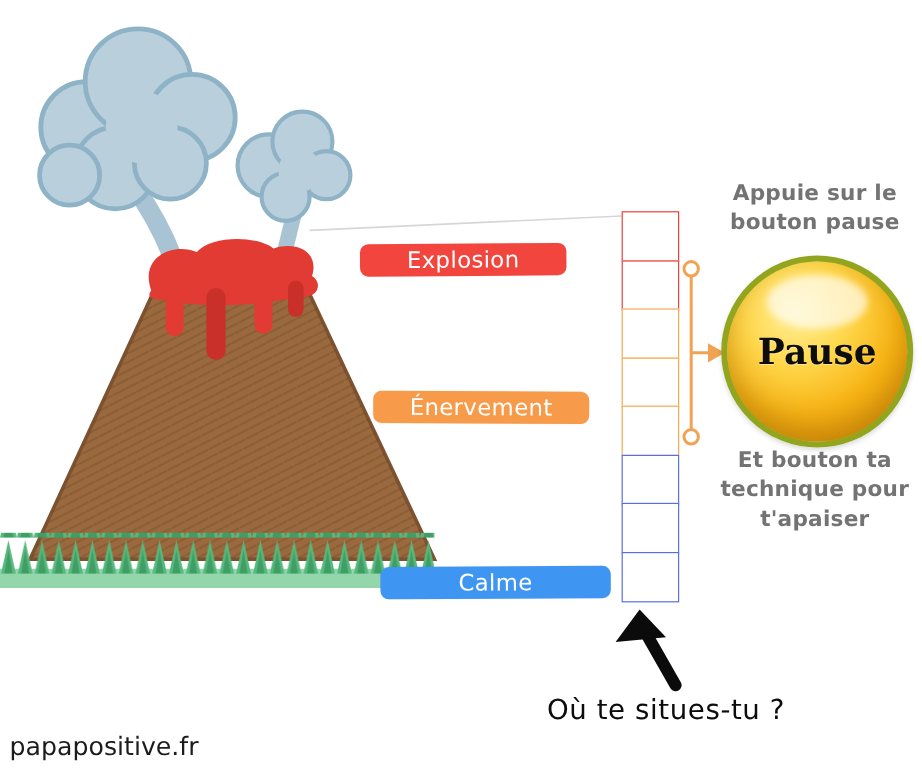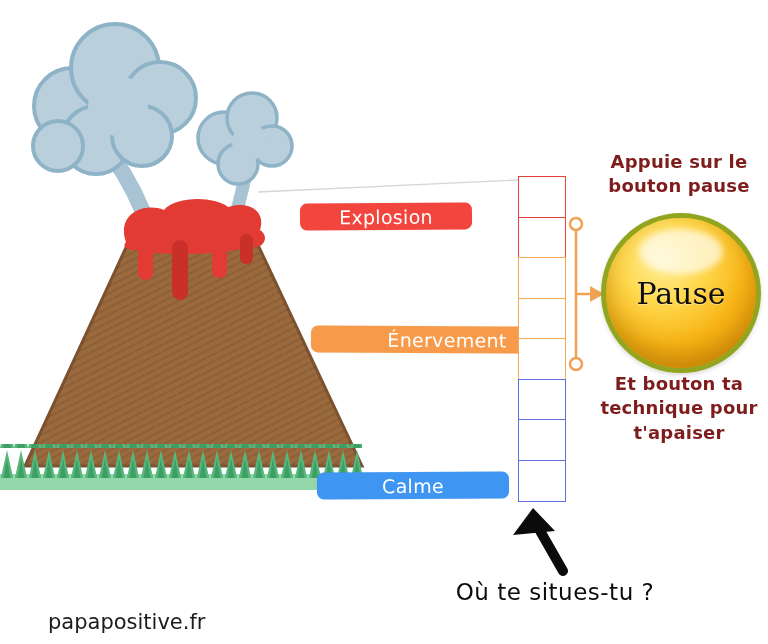--- a/index.html
+++ b/index.html
@@ -11,58 +11,58 @@
   .abs{position:absolute;}
 
   
   .banner{
     position:absolute;height:27px;border-radius:7px;
     display:flex;align-items:center;justify-content:center;
     color:#ffffff;font-size:19px;letter-spacing:.3px;
     box-shadow:0 0 0 0.5px rgba(0,0,0,0.03);
   }
   .banner-explosion{left:300px;top:203px;width:172px;transform:rotate(-.4deg);}
-  .banner-enervement{left:311px;top:326px;width:180px;transform:rotate(.3deg);padding-left:46px;}
+  .banner-enervement{left:311px;top:326px;width:180px;transform:rotate(.3deg);}
   .banner-calme{left:317px;top:472px;width:192px;transform:rotate(-.3deg);}
 
   
   .scale{position:absolute;left:518px;top:176px;display:flex;flex-direction:column;}
   .scale-box{width:46px;height:40px;border:1.5px solid #999;background:#ffffff;margin-top:-1.5px;}
   .scale-box:first-child{margin-top:0;}
 
   
   .pause-btn{
     position:absolute;left:601px;top:213px;width:150px;height:150px;border-radius:50%;
     border:5px solid #93a51f;
     background:radial-gradient(circle at 38% 28%, #ffef9a 0%, #ffd84d 30%, #f7b314 60%, #df8f06 100%);
     box-shadow:inset 0 -12px 22px rgba(130,80,0,.35), 0 2px 4px rgba(0,0,0,.15);
     display:flex;align-items:center;justify-content:center;cursor:pointer;
   }
   .pause-btn::before{
     content:"";position:absolute;left:22%;top:7%;width:56%;height:30%;
     background:rgba(255,255,255,.65);border-radius:50%;filter:blur(3px);
   }
   .pause-label{
-    font-family:"DejaVu Serif",serif;font-weight:normal;font-size:30px;color:#0d0d0d;
+    font-family:"DejaVu Serif",serif;font-weight:bold;font-size:30px;color:#0d0d0d;
     text-shadow:0 1px 0 rgba(255,255,255,.4);position:relative;
   }
 
   
   .hand-text{
-    position:absolute;color:#7f1d1d;font-weight:bold;font-size:18px;line-height:1.35;
+    position:absolute;color:#737373;font-weight:bold;font-size:18px;line-height:1.35;
     text-align:center;letter-spacing:.2px;
   }
   .txt-top{left:596px;top:150px;width:166px;}
   .txt-bottom{left:600px;top:372px;width:158px;}
   .question{
     position:absolute;left:430px;top:579px;width:250px;text-align:center;
     color:#0c0c0c;font-weight:normal;font-size:23px;letter-spacing:.5px;
   }
   .watermark{
-    position:absolute;left:8px;top:610px;font-size:21px;color:#1c1c1c;font-weight:400;margin-left:40px;
+    position:absolute;left:8px;top:610px;font-size:21px;color:#1c1c1c;font-weight:400;
   }
 </style>
 </head>
 <body>
 
 <div class="canvas">
 
   <svg class="abs" style="left:0;top:6px;" width="420" height="510" viewBox="0 0 420 510">
     <defs>
       <pattern id="hatch" width="9" height="9" patternUnits="userSpaceOnUse" patternTransform="rotate(18)">

